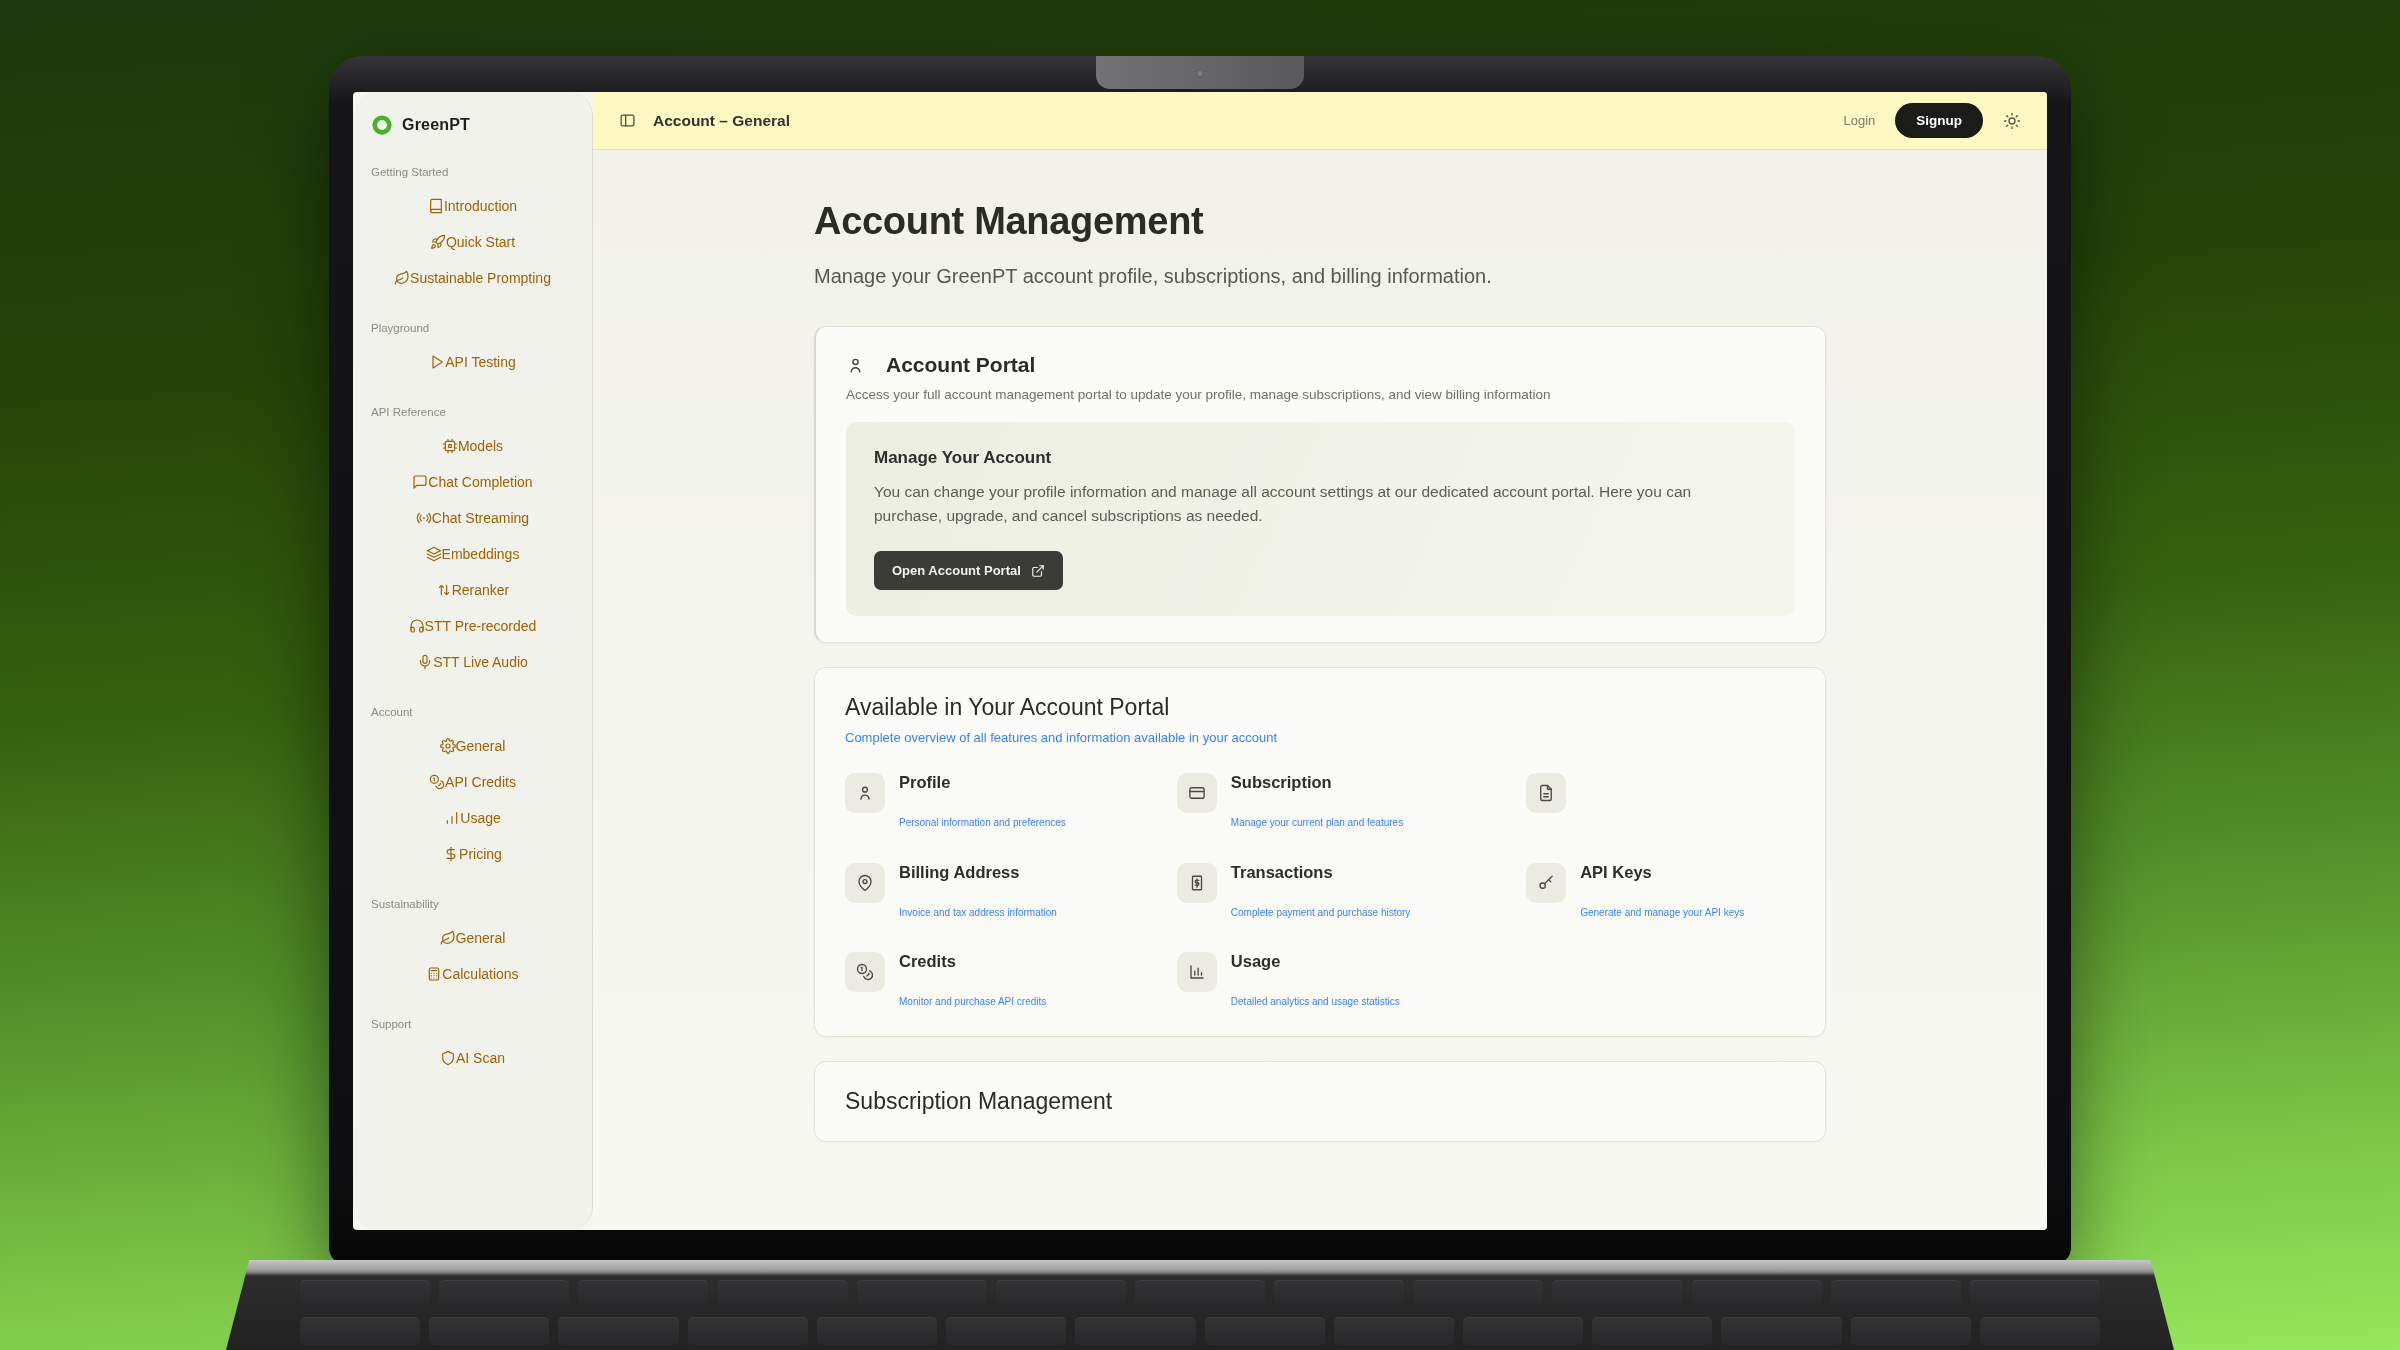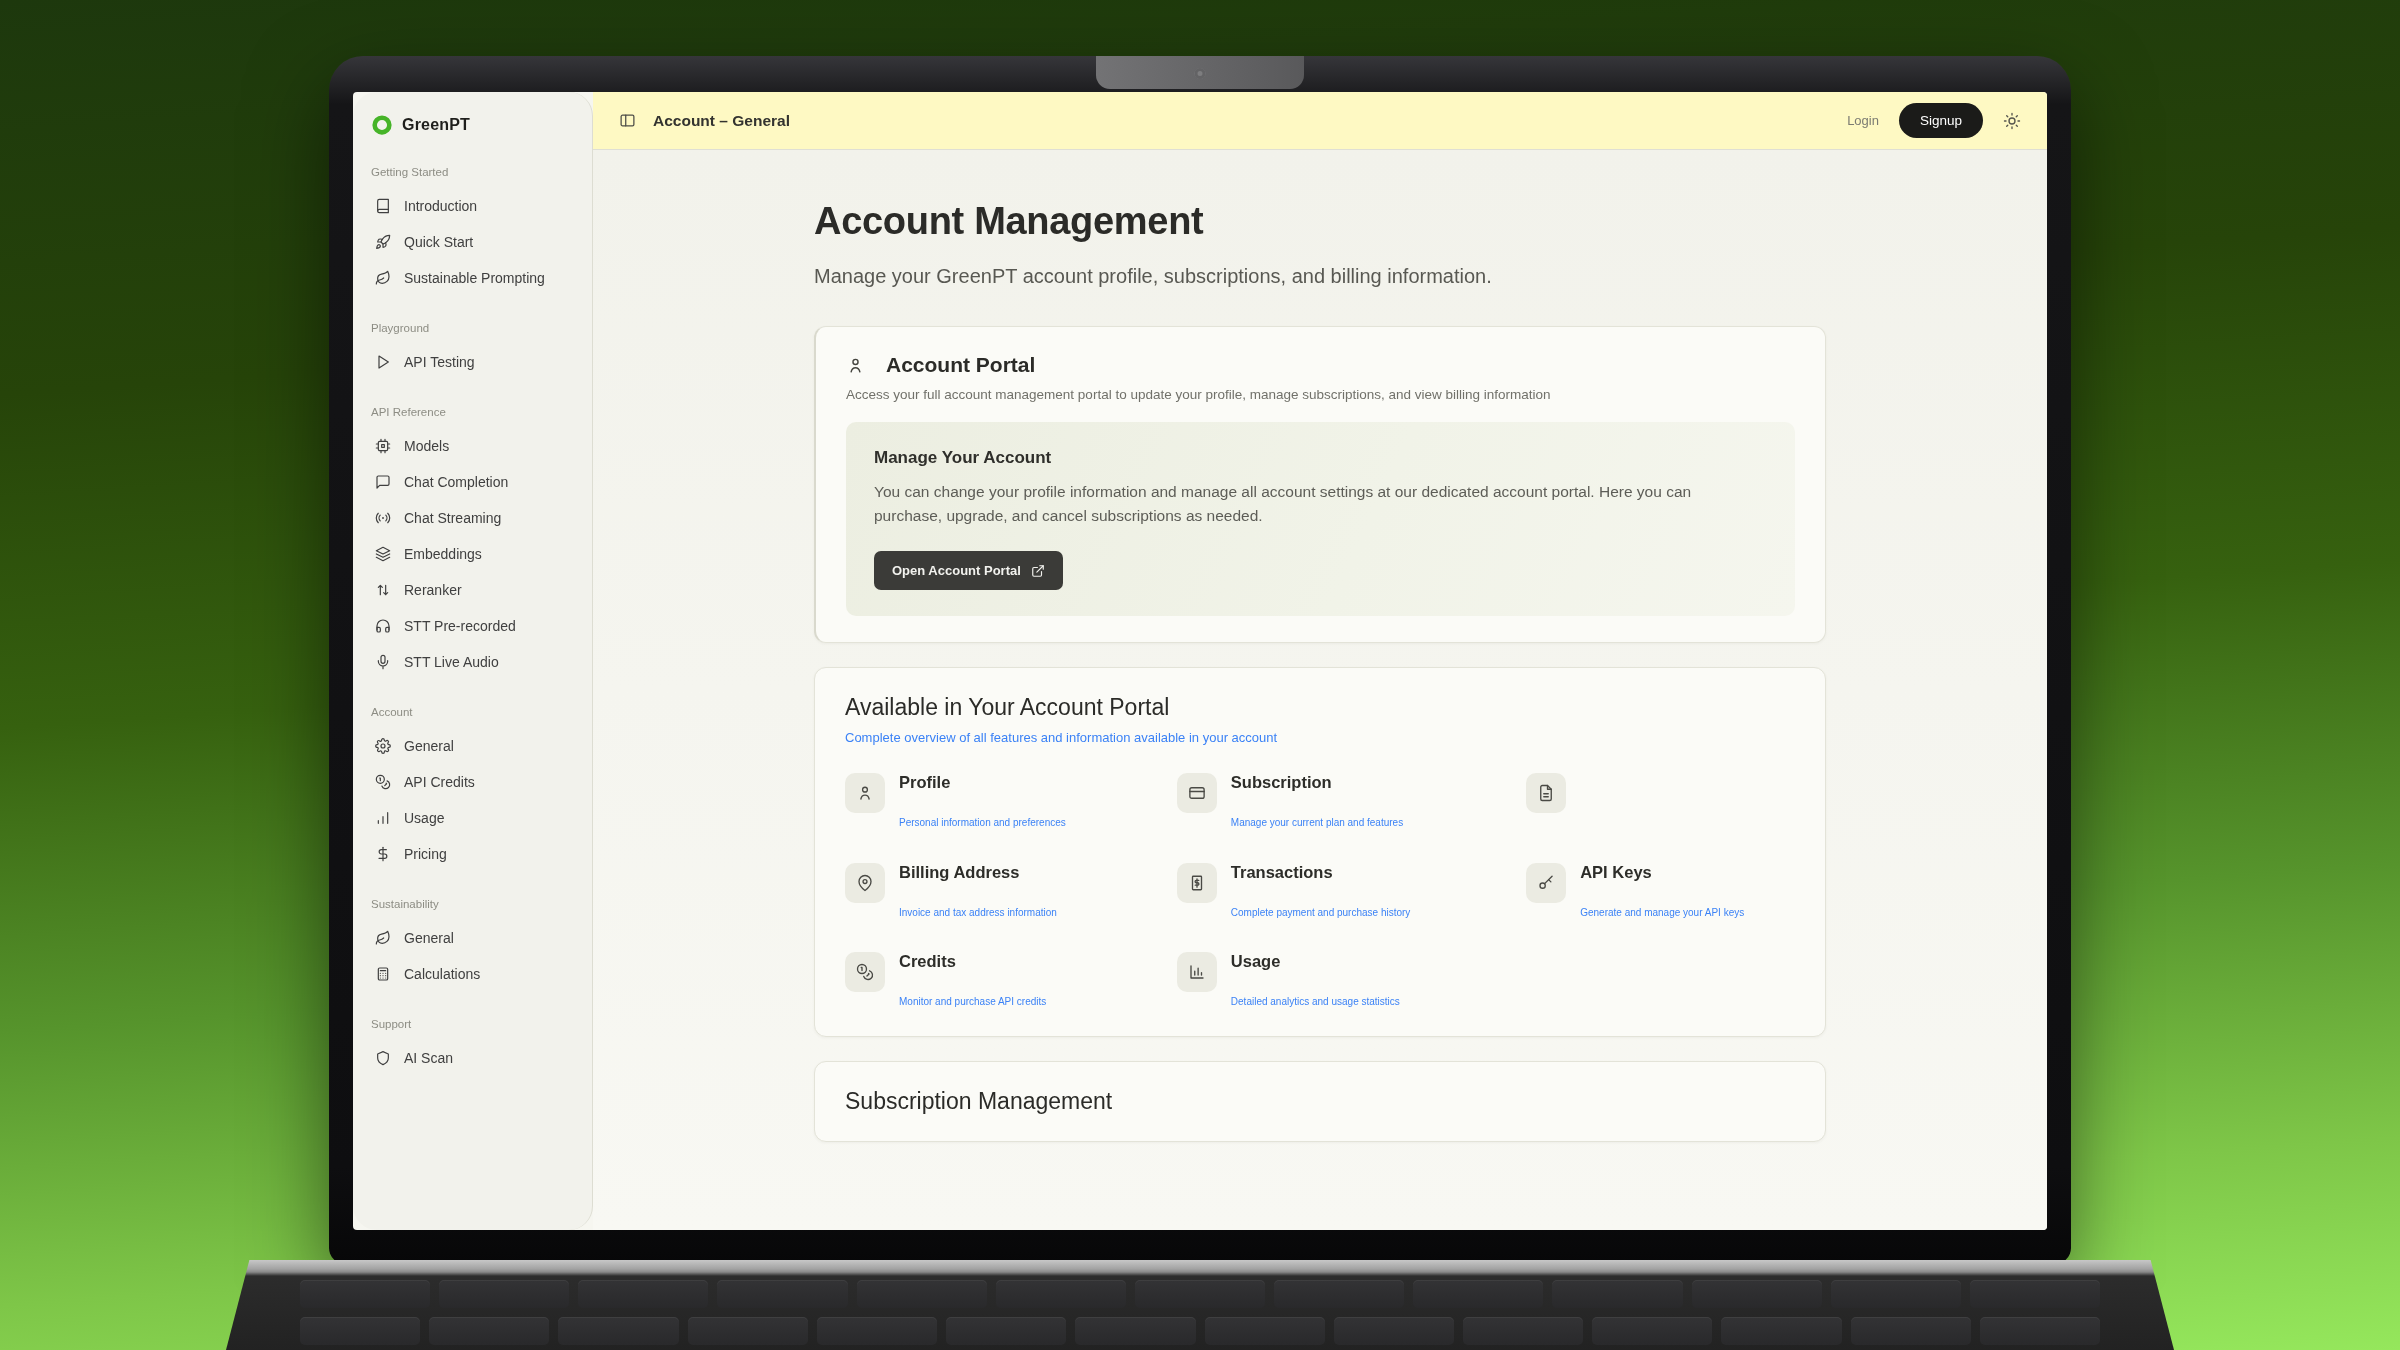--- a/index.html
+++ b/index.html
@@ -26,32 +26,32 @@
   .krow{display:flex;gap:9px;}
   .key{flex:1;height:28px;background:linear-gradient(180deg,#333335,#29292b);border-radius:5px;
     box-shadow:inset 0 1px 0 rgba(255,255,255,.06);}
   
   .sidebar{width:240px;flex-shrink:0;background:#f2f2ec;border-right:1px solid #dededf3;
     border-right:1px solid #ddddd2;padding:22px 18px;box-sizing:border-box;overflow:hidden;border-radius:24px;}
   .logo-row{display:flex;align-items:center;gap:9px;margin-bottom:30px;}
   .logo-text{font-weight:700;font-size:16px;color:#1f1f1c;letter-spacing:.2px;}
   .sec-label{font-size:11.5px;color:#8d8d84;margin:26px 0 10px;}
   .sec-label.first{margin-top:0;}
-  .nav-item{display:flex;align-items:center;gap:13px;padding:10px 4px;font-size:14px;
-    color:#404040;border-radius:6px;cursor:pointer;}
+  .nav-item{display:flex;align-items:center;padding:10px 4px;font-size:14px;
+    color:#a16207;border-radius:6px;cursor:pointer;justify-content:center;}
   .nav-item svg{width:16px;height:16px;flex-shrink:0;}
   
   .main{flex:1;display:flex;flex-direction:column;min-width:0;}
   .topbar{height:58px;flex-shrink:0;background:#fef9c3;border-bottom:1px solid #dfdfd4;
     display:flex;align-items:center;padding:0 26px;gap:17px;box-sizing:border-box;}
   .tb-toggle{color:#4e4e48;display:flex;cursor:pointer;}
   .tb-title{font-size:15.5px;font-weight:600;color:#33332f;}
   .tb-right{margin-left:auto;display:flex;align-items:center;gap:20px;}
   .login{font-size:13px;color:#7b7b72;cursor:pointer;}
-  .signup{background:#1b1b19;color:#fff;font-size:13.5px;font-weight:400;padding:10px 21px;
+  .signup{background:#1b1b19;color:#fff;font-size:13.5px;font-weight:700;padding:10px 21px;
     border-radius:999px;border:none;cursor:pointer;}
   .sun{color:#55554e;display:flex;cursor:pointer;}
   .content{flex:1;overflow:hidden;background:linear-gradient(180deg,#f2f2eb,#f8f8f3);padding-top:26px;}
   .container{width:1012px;margin:0 auto;}
   .h1{font-size:38px;font-weight:700;color:#2b2b28;margin:24px 0 0;letter-spacing:-.3px;}
   .h1sub{margin-top:22px;font-size:20px;color:#585852;}
   .card{background:#fbfbf7;border:1px solid #e3e3d8;border-radius:12px;padding:26px 30px;
     box-sizing:border-box;box-shadow:0 1px 3px rgba(60,60,40,.05);}
   .card1{margin-top:38px;border-left:2px solid #d9d9cd;}
   .portal-head{display:flex;align-items:center;gap:21px;font-size:21px;font-weight:600;color:#2b2b28;}

